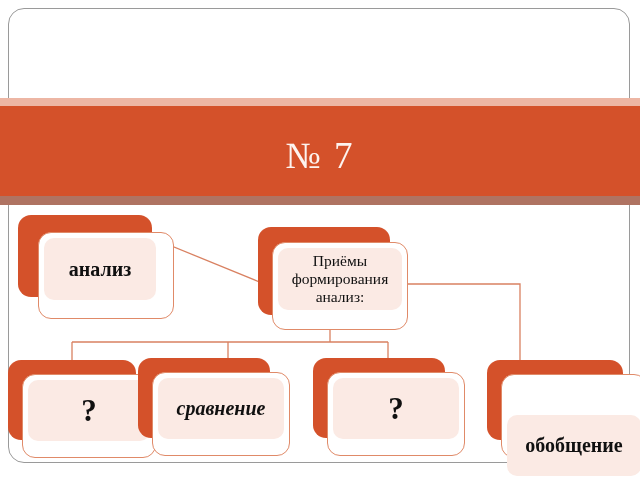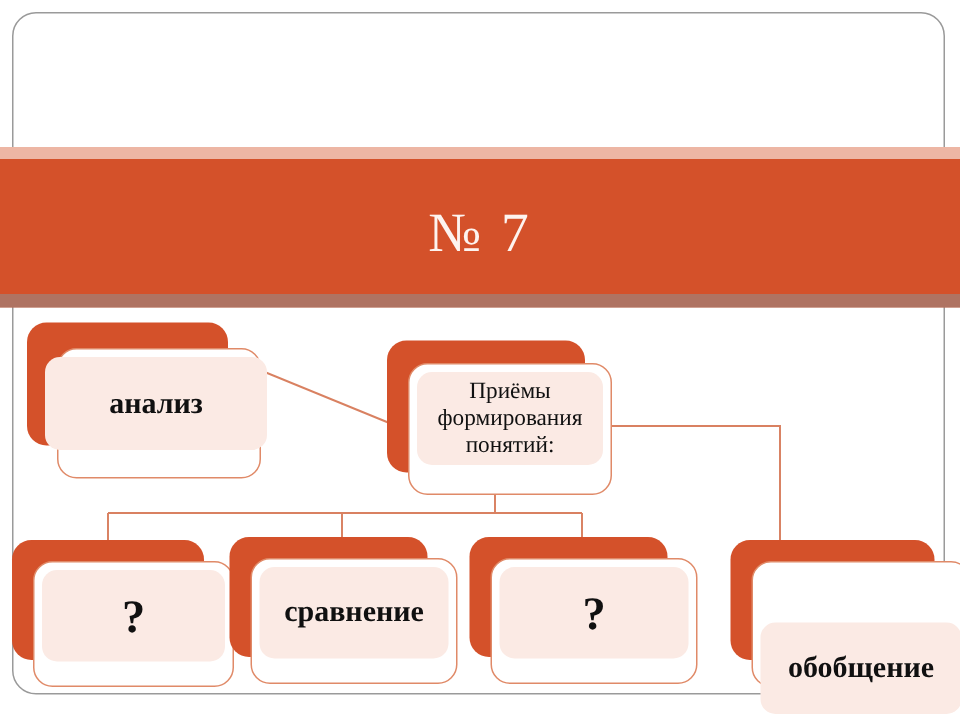--- a/index.html
+++ b/index.html
@@ -154,41 +154,41 @@
       <path d="M408,284 L520,284 L520,368"></path>
     </g>
   </svg>
 
   <div class="node" style="left:258px; top:227px; width:150px; height:103px;">
     <div class="back" style="width:132px; height:88px;"></div>
     <div class="card" style="left:14px; top:15px; width:136px; height:88px;"></div>
     <div class="inner" style="left:20px; top:21px; width:124px; height:62px;">
       <div class="label center">Приёмы
 формирования
-понятий:</div>
+анализ:</div>
     </div>
   </div>
 
   <div class="node" style="left:18px; top:215px; width:156px; height:104px;">
     <div class="back" style="width:134px; height:82px;"></div>
     <div class="card" style="left:20px; top:17px; width:136px; height:87px;"></div>
-    <div class="inner" style="left:12px; top:23px; width:148px; height:62px;">
+    <div class="inner" style="left:26px; top:23px; width:112px; height:62px;">
       <div class="label word">анализ</div>
     </div>
   </div>
 
   <div class="node" style="left:8px; top:360px; width:148px; height:98px;">
     <div class="back" style="width:128px; height:80px;"></div>
     <div class="card" style="left:14px; top:14px; width:134px; height:84px;"></div>
     <div class="inner" style="left:20px; top:20px; width:122px; height:61px;">
       <div class="label qmark">?</div>
     </div>
   </div>
 
-  <div class="node" style="left:153px; top:358px; width:180px; height:98px;">
+  <div class="node" style="left:138px; top:358px; width:180px; height:98px;font-style:italic;">
     <div class="back" style="width:132px; height:80px;"></div>
     <div class="card" style="left:14px; top:14px; width:138px; height:84px;"></div>
     <div class="inner" style="left:20px; top:20px; width:126px; height:61px;">
       <div class="label word">сравнение</div>
     </div>
   </div>
 
   <div class="node" style="left:313px; top:358px; width:152px; height:98px;">
     <div class="back" style="width:132px; height:80px;"></div>
     <div class="card" style="left:14px; top:14px; width:138px; height:84px;"></div>

